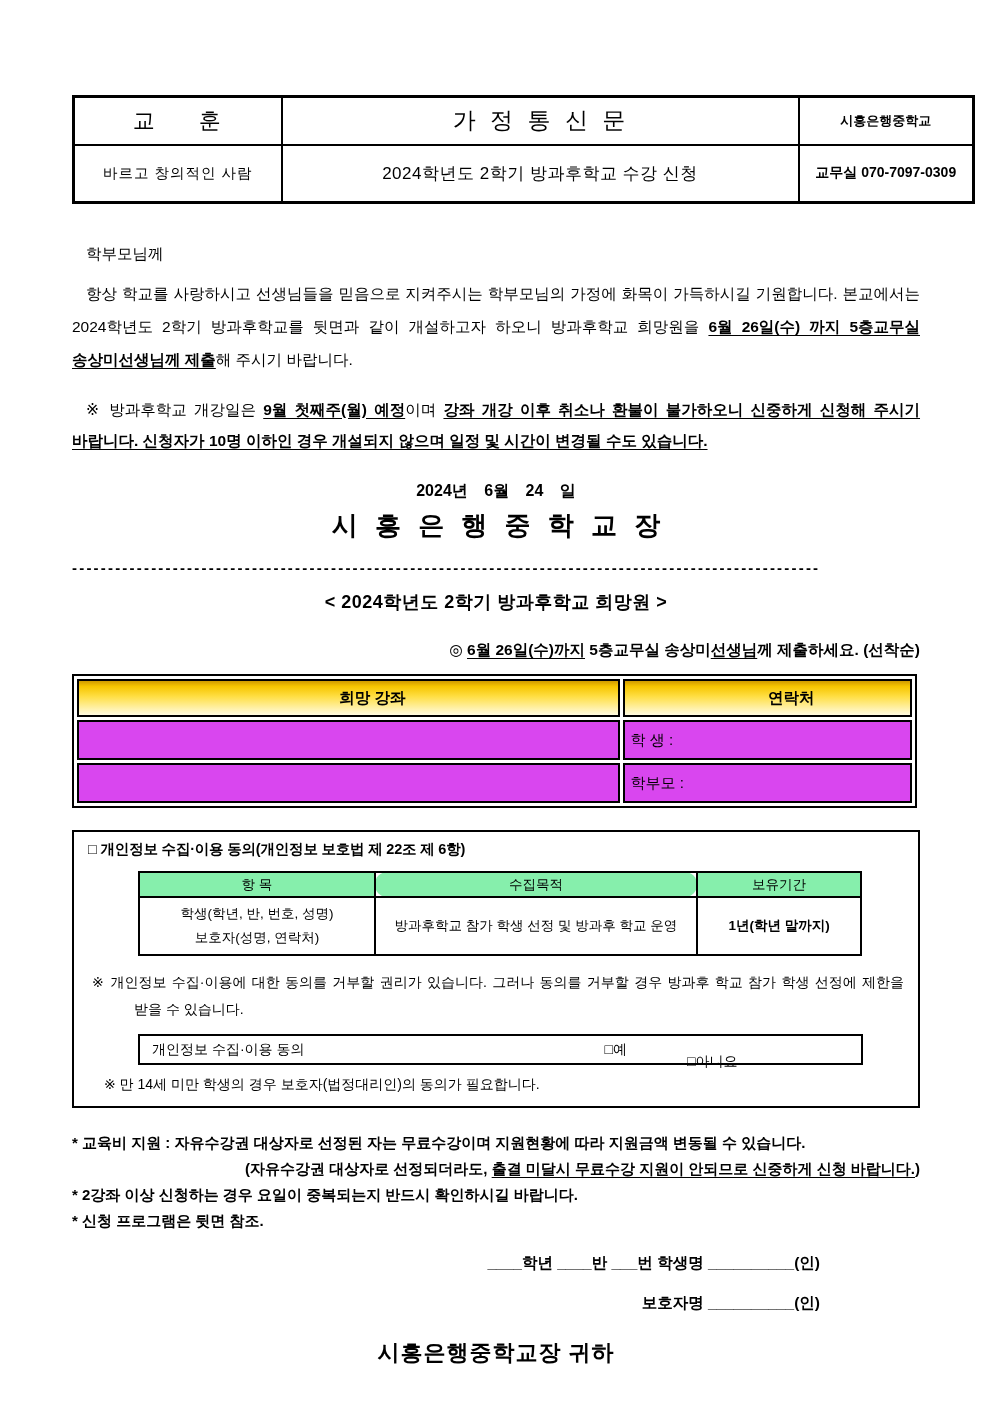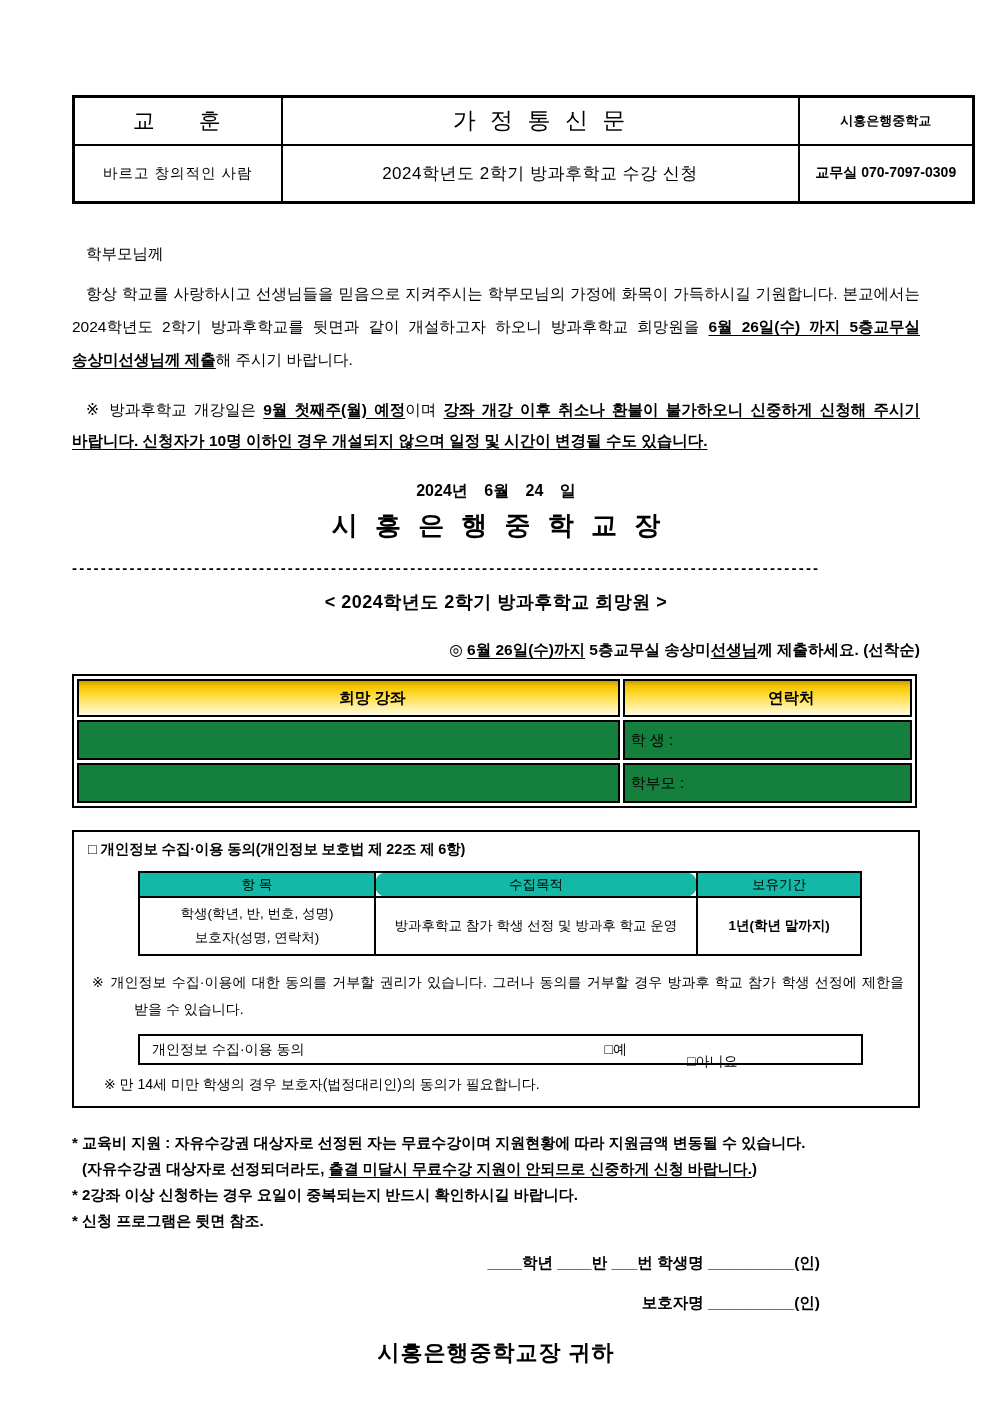--- a/index.html
+++ b/index.html
@@ -75,60 +75,60 @@
   table.course td {
     border: 2px solid #000; vertical-align: middle;
   }
   .course .c1 { width: 540px; }
   .course .c2 { width: 288px; }
   .course tr.hdr td {
     height: 38px; text-align: center; font-size: 15.5px; font-weight: 700;
     background: linear-gradient(180deg, #d09b00 0%, #f6c500 16%, #ffdf45 46%, #fffbe2 100%);
     padding-left: 48px;
   }
-  .course tr.body td { height: 40px; font-size: 15px; padding-left: 6px; background: #15803d; }
+  .course tr.body td { height: 40px; font-size: 15px; padding-left: 6px; background: #d946ef; }
 
   
   .privacy-box {
     margin-top: 22px; width: 848px; border: 2px solid #000;
     padding: 8px 14px 12px 14px;
   }
   .privacy-title { font-size: 14.5px; font-weight: 700; letter-spacing: -0.2px; }
   .privacy-title .cb { font-weight: 400; margin-right: 4px; }
   table.privacy {
     margin: 12px 0 0 50px; width: 722px; table-layout: fixed;
     border-collapse: collapse;
   }
   table.privacy td {
     border: 2px solid #000; text-align: center; vertical-align: middle;
     font-size: 13.5px;
   }
   .privacy .p1 { width: 236px; }
   .privacy .p2 { width: 322px; border-radius: 12px; }
   .privacy .p3 { width: 164px; }
-  .privacy tr.hdr td { height: 25px; background: #14b8a6; font-size: 13.5px; }
+  .privacy tr.hdr td { height: 25px; background: #86efac; font-size: 13.5px; }
   .privacy tr.body td { height: 58px; line-height: 1.75; }
   .retention { font-weight: 700; font-size: 15px; }
   .privacy-notice {
     margin-top: 13px; font-size: 14px; line-height: 1.9;
     padding-left: 46px; text-indent: -42px; text-align: justify; word-break: keep-all;
   }
   .consent-row {
     margin: 12px 0 0 50px; width: 725px; height: 31px;
     border: 2px solid #000; display: flex; align-items: center;
     font-size: 14px;
   }
   .consent-row .lbl { padding-left: 12px; }
   .consent-row .yes { margin-left: 300px; }
   .consent-row .no  { margin-left: 60px; margin-top: 25px; }
   .minor-note { margin-top: 11px; font-size: 14px; padding-left: 16px; }
 
   
   .fee-notes { margin-top: 22px; font-size: 15px; font-weight: 700; line-height: 1.72; }
-  .fee-notes .indent { padding-left: 10px; }
+  .fee-notes .indent { padding-left: 10px; text-align: right; }
   .sign-line1 { margin-top: 20px; text-align: right; padding-right: 100px; font-size: 15.5px; font-weight: 700; }
   .sign-line2 { margin-top: 19px; text-align: right; padding-right: 100px; font-size: 15.5px; font-weight: 700; }
   .addressee  { margin-top: 24px; text-align: center; font-size: 22px; font-weight: 700; letter-spacing: 1px; }
 </style>
 </head>
 <body>
 
 <div class="page">
 
   <table class="head">

